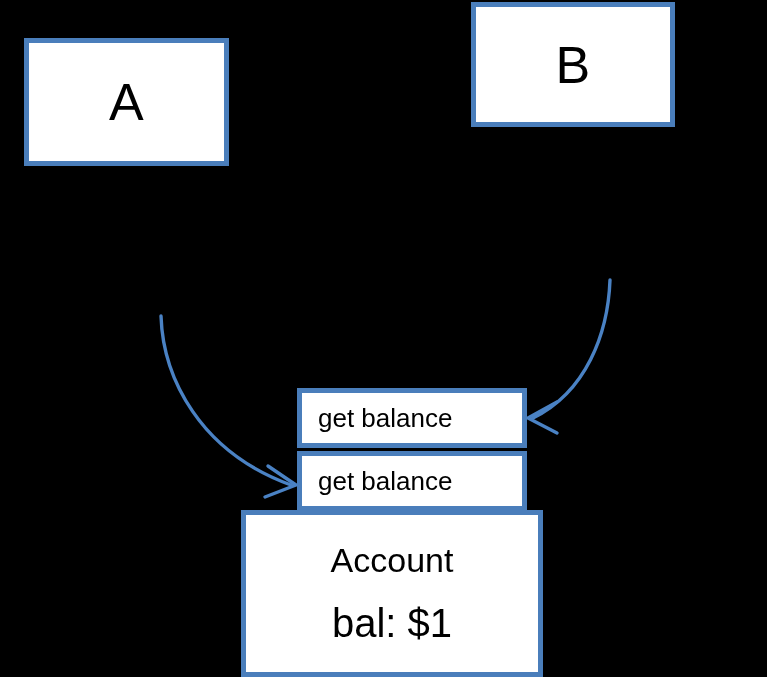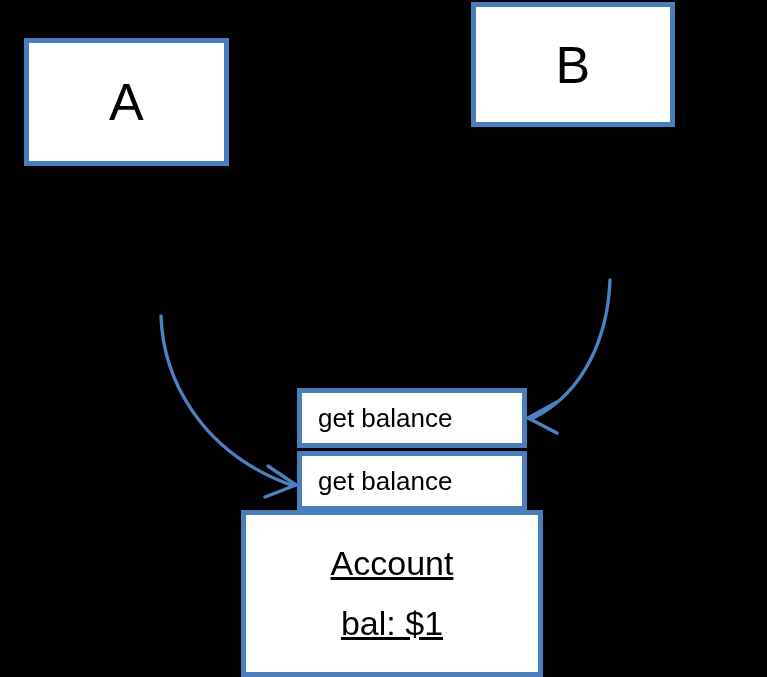--- a/index.html
+++ b/index.html
@@ -68,28 +68,27 @@
   }
   
   #box-account {
     left: 241px;
     top: 510px;
     width: 302px;
     height: 167px;
     flex-direction: column;
     justify-content: center;
     gap: 20px;
-    text-decoration: underline;
   }
   .account-title {
     font-size: 34px;
     line-height: 1.15;
   }
   .account-balance {
-    font-size: 34px;
+    font-size: 40px;
     line-height: 1.15;
   }
   #arrows {
     position: absolute;
     left: 0;
     top: 0;
     width: 767px;
     height: 677px;
     pointer-events: none;
   }

